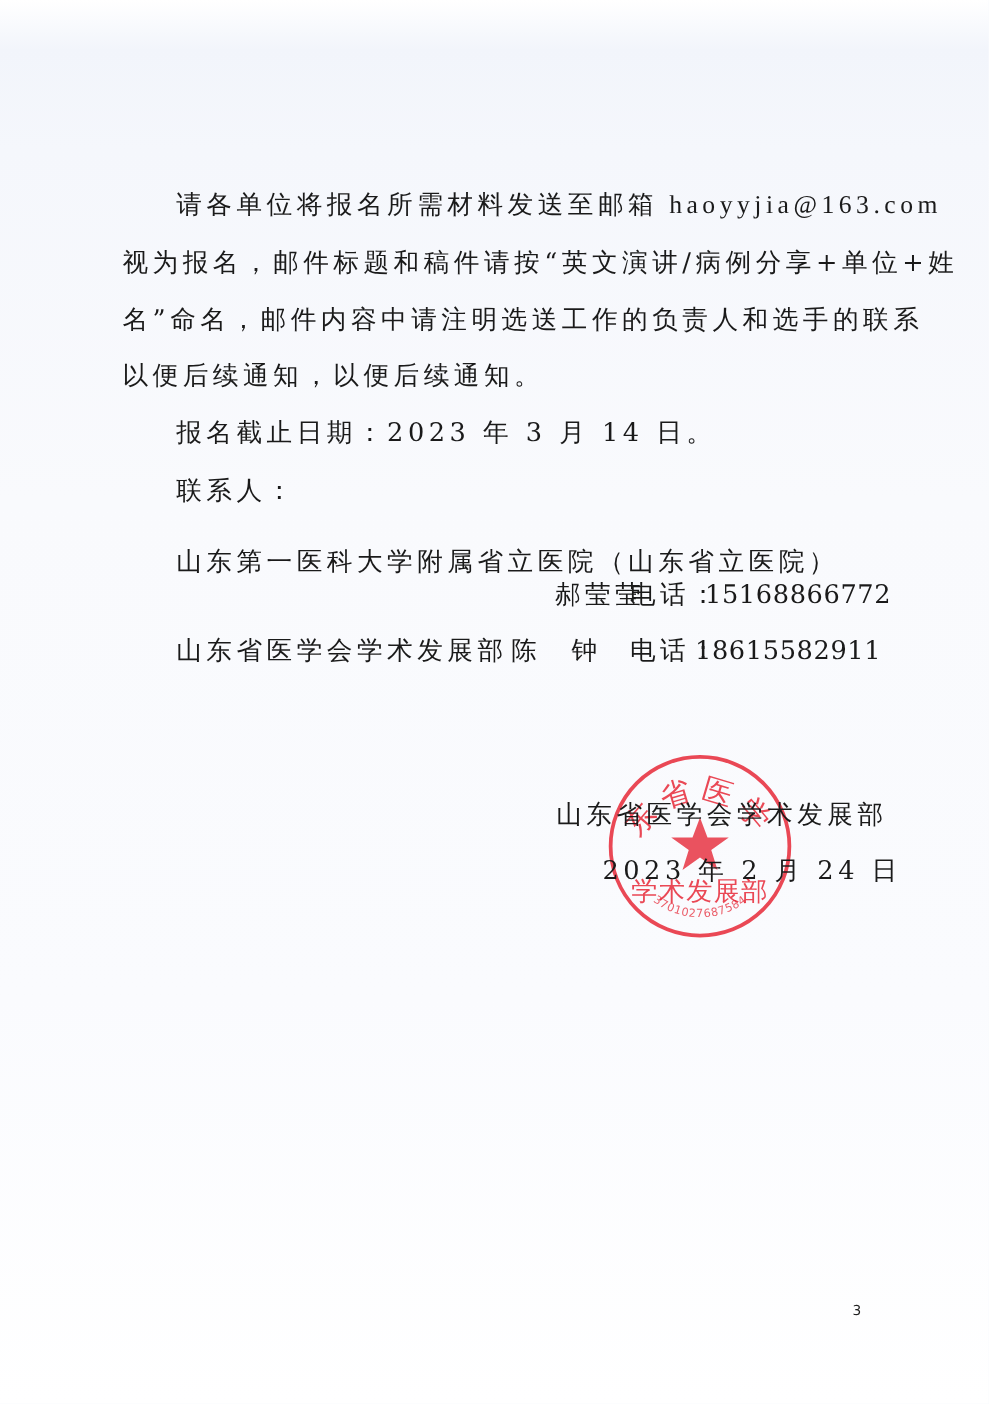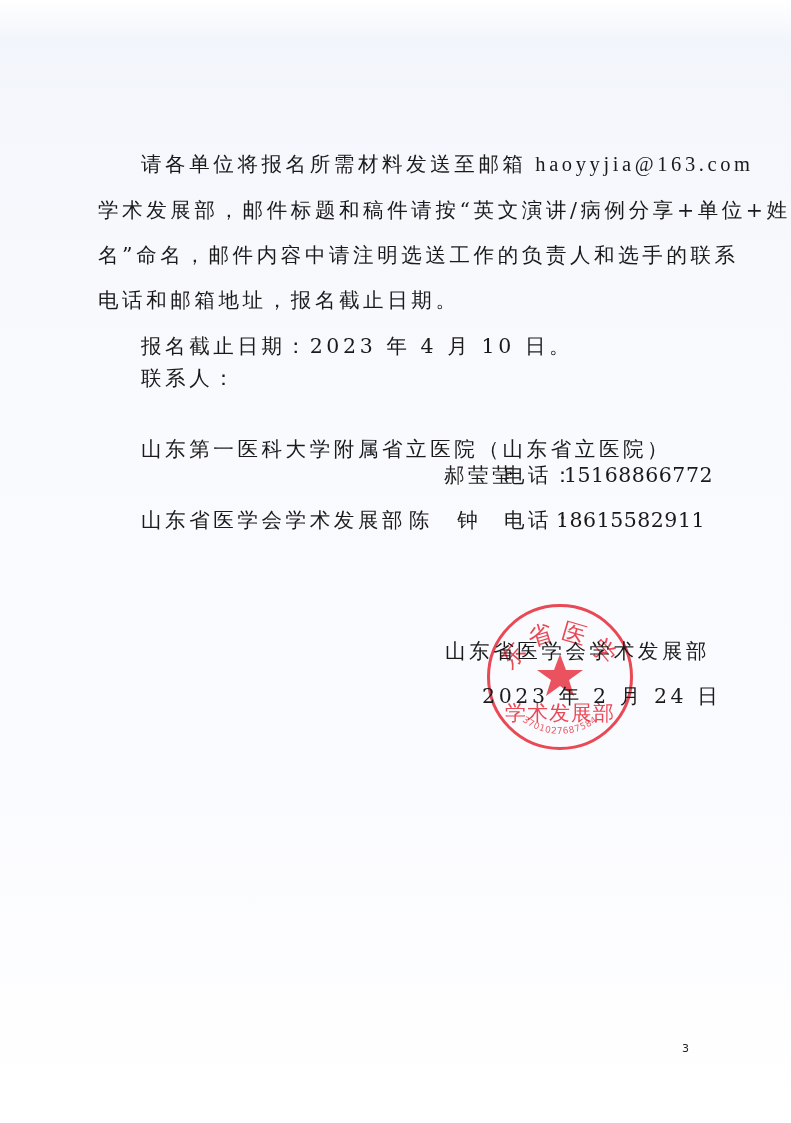--- a/index.html
+++ b/index.html
@@ -59,27 +59,27 @@
       line-height: 1;
       z-index: 3;
     }
   </style>
 </head>
 <body>
 
 <div class="page-bg"></div>
 
 <div class="text-line" style="left:141px; top:154px;font-family:Liberation Serif, serif;">请各单位将报名所需材料发送至邮箱 haoyyjia@163.com</div>
-<div class="text-line" style="left:98px; top:200px;">学术发展部，邮件标题和稿件请按“英文演讲/病例分享+单位+姓</div>
+<div class="text-line" style="left:98px; top:200px;">视为报名，邮件标题和稿件请按“英文演讲/病例分享+单位+姓</div>
 <div class="text-line" style="left:98px; top:245px;text-align:center;">名”命名，邮件内容中请注明选送工作的负责人和选手的联系</div>
-<div class="text-line" style="left:98px; top:290px;">电话和邮箱地址，报名截止日期。</div>
+<div class="text-line" style="left:98px; top:290px;">以便后续通知，以便后续通知。</div>
 
-<div class="text-line" style="left:141px; top:336px;">报名截止日期：2023 年 4 月 10 日。</div>
+<div class="text-line" style="left:141px; top:336px;">报名截止日期：2023 年 3 月 14 日。</div>
 
-<div class="text-line" style="left:141px; top:368px;text-align:center;">联系人：</div>
+<div class="text-line" style="left:141px; top:382px;text-align:center;">联系人：</div>
 <div class="text-line" style="left:141px; top:439px;">山东第一医科大学附属省立医院（山东省立医院）</div>
 
 <div class="text-line" style="left:444px; top:465px;">郝莹莹</div>
 <div class="text-line" style="left:504px; top:465px;">电话：</div>
 <div class="text-line" style="left:564px; top:465px; letter-spacing:0.5px;">15168866772</div>
 
 <div class="text-line" style="left:141px; top:510px;">山东省医学会学术发展部</div>
 <div class="text-line" style="left:409px; top:510px;">陈　钟</div>
 <div class="text-line" style="left:504px; top:510px;">电话：</div>
 <div class="text-line" style="left:556px; top:510px; letter-spacing:0.5px;">18615582911</div>

